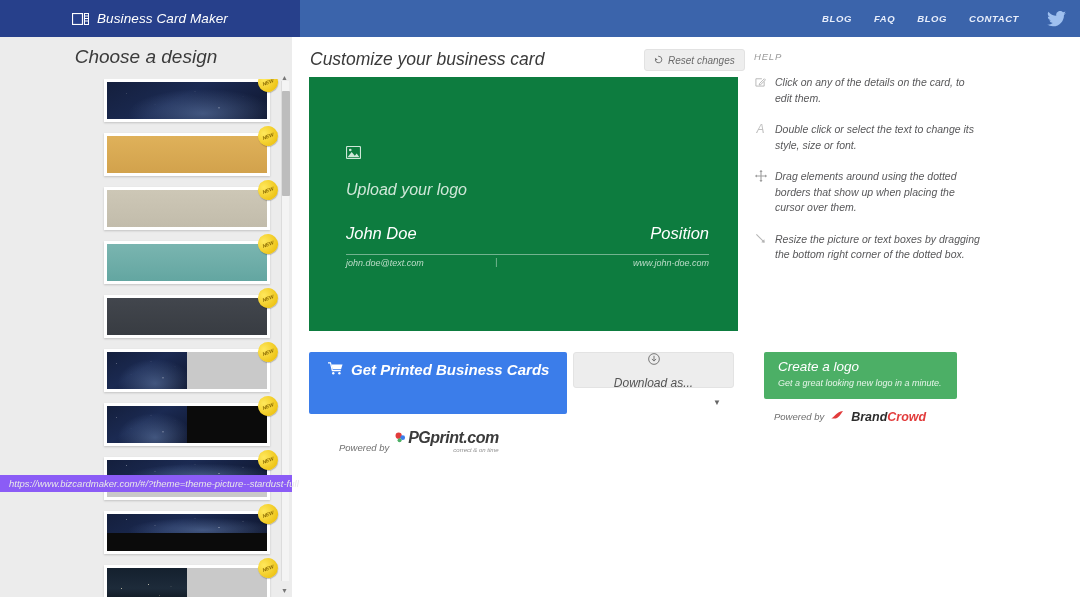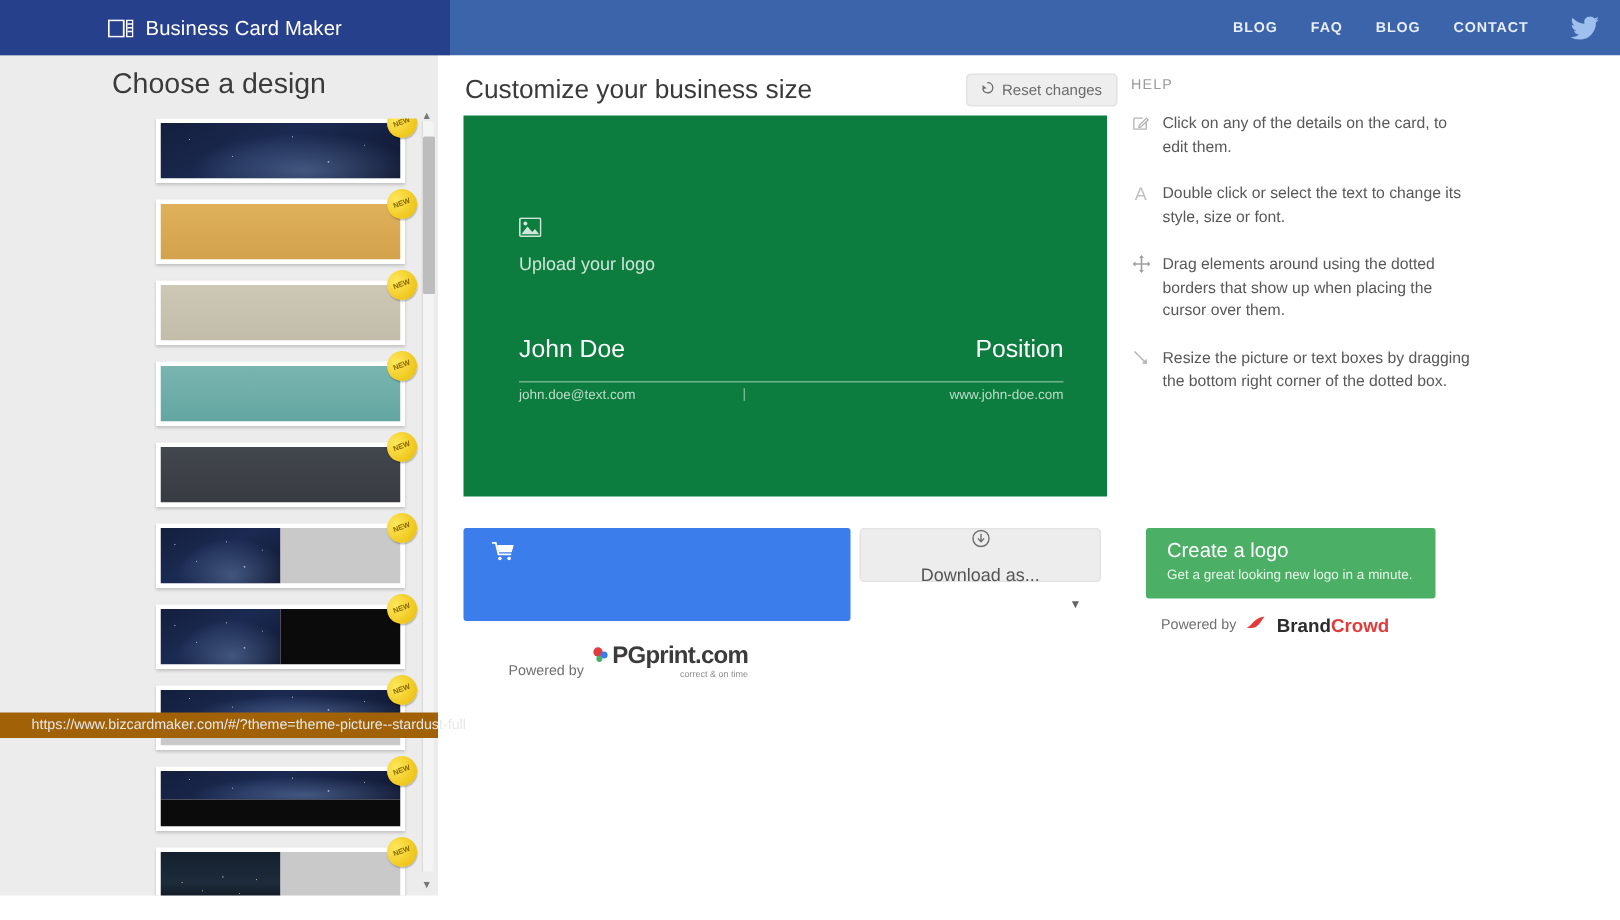--- a/index.html
+++ b/index.html
@@ -2,21 +2,21 @@
 <html><head>
 <meta charset="utf-8">
 <style>
   * { box-sizing: border-box; margin: 0; padding: 0; }
   html, body {
     width: 1080px; height: 613px;
     font-family: "Liberation Sans", sans-serif;
     background: #ffffff;
     overflow: hidden;
   }
-  .app { position: relative; width: 1080px; height: 492px; background: #fff; }
+  .app { position: relative; width: 1080px; height: 492px; background: #fff; font-style: italic; }
 
   
   .header { position: absolute; left: 0; top: 0; width: 1080px; height: 37px;
             background: #3b64ab; display: flex; align-items: center; }
   .header-left { position: absolute; left: 0; top: 0; width: 300px; height: 37px;
                  background: #27408b; display: flex; align-items: center; justify-content: center; }
   .brand { display: flex; align-items: center; gap: 8px; color: #fff;
            font-size: 13.5px; letter-spacing: .1px; }
   .brand-icon { display: inline-flex; align-items: center; }
   .nav { position: absolute; right: 14px; top: 0; height: 37px; display: flex;
@@ -79,21 +79,21 @@
   .main-title { position: absolute; left: 18px; top: 12px; font-size: 17.5px;
                 color: #3a3a3a; font-weight: normal; }
   .reset-btn { position: absolute; left: 352px; top: 12px; height: 22px; padding: 0 9px;
                background: #eeeeee; border: 1px solid #e2e2e2; border-radius: 3px;
                display: flex; align-items: center; gap: 5px; font-size: 10px; color: #6b6b6b;
                cursor: pointer; }
 
   .card { position: absolute; left: 17px; top: 40px; width: 429px; height: 254px;
           background: #0d7c3f; overflow: hidden; }
   .card-logo { position: absolute; left: 37px; top: 68px; color: #b5dcc4; }
-  .card-logo-label { position: absolute; left: 37px; top: 92px; font-size: 12px; color: #cfe7d8; }
+  .card-logo-label { position: absolute; left: 37px; top: 104px; font-size: 16px; color: #cfe7d8; }
   .card-name { position: absolute; left: 37px; top: 147px; font-size: 16.5px; color: #ffffff; }
   .card-position { position: absolute; right: 29px; top: 147px; font-size: 16.5px; color: #ffffff; }
   .card-rule { position: absolute; left: 37px; right: 29px; top: 177px; height: 1px;
                background: rgba(255,255,255,.42); }
   .card-email { position: absolute; left: 37px; top: 181px; font-size: 9px; color: #bcdcc8; }
   .card-sep { position: absolute; left: 186px; top: 180px; font-size: 9px; color: #8fc3a4; }
   .card-web { position: absolute; right: 29px; top: 181px; font-size: 9px; color: #bcdcc8; }
 
   
   .help { position: absolute; left: 462px; top: 14px; width: 230px; }
@@ -129,21 +129,21 @@
               background: #4caf66; border-radius: 2px; cursor: pointer; }
   .logo-head { position: absolute; left: 14px; top: 7px; font-size: 13.5px; color: #fff; }
   .logo-sub { position: absolute; left: 14px; top: 26px; font-size: 9px; color: #e6f5e9; }
   .powered-bc { position: absolute; left: 482px; top: 372px; display: flex; align-items: center; gap: 6px; }
   .bc-logo { font-size: 12.5px; font-weight: bold; color: #2d2d2d; }
   .bc-logo .crowd { color: #e23b3b; }
   .bc-mark { color: #e23b3b; font-size: 13px; }
 
   
   .statusbar { position: absolute; left: 0; bottom: 0; height: 17px; max-width: 292px;
-               background: #a16207; color: #e8e8e8; font-size: 9.5px; padding: 0 21px;
+               background: #8b5cf6; color: #e8e8e8; font-size: 9.5px; padding: 0 9px;
                display: flex; align-items: center; white-space: nowrap; z-index: 10; }
 </style>
 </head>
 <body>
 
 <div class="app">
 
   <div class="header">
     <div class="header-left">
       <div class="brand">
@@ -242,21 +242,21 @@
         </div>
       </div>
     <div class="sb-arrow" style="top:36px;">▲</div>
     <div class="sb-track">
       <div class="sb-thumb"></div>
     </div>
     <div class="sb-arrow" style="top:549px;">▼</div>
   </div>
 
   <div class="main">
-    <div class="main-title">Customize your business size</div>
+    <div class="main-title">Customize your business card</div>
     <div class="reset-btn">
       <span>
         <svg width="9" height="9" viewBox="0 0 12 12">
           <path d="M6 1.5a4.5 4.5 0 1 1-4.3 5.8" fill="none" stroke="#6b6b6b" stroke-width="1.2" stroke-linecap="round"></path>
           <path d="M1.2 3.6 L1.6 7.4 L5 6.4 Z" fill="#6b6b6b"></path>
         </svg>
       </span>
       <span>Reset changes</span>
     </div>
 
@@ -319,20 +319,21 @@
     <div class="print-cta">
       <div class="print-head">
         <span>
           <svg width="15" height="13" viewBox="0 0 16 14">
             <path d="M0 1 h2.6 l2 8.2 h8.6" fill="none" stroke="#fff" stroke-width="1.3" stroke-linecap="round"></path>
             <path d="M3.6 2.6 H15.6 L14 7.8 H4.8 Z" fill="#fff"></path>
             <circle cx="5.6" cy="12.2" r="1.3" fill="#fff"></circle>
             <circle cx="12.2" cy="12.2" r="1.3" fill="#fff"></circle>
           </svg>
         </span>
+        <span>Get Printed Business Cards</span>
       </div>
     </div>
 
     <div class="powered-pg">
       <span class="powered-label">Powered by</span>
       <span>
         <span class="pg-logo">
           <span class="pg-mark">
             <svg width="11" height="11" viewBox="0 0 12 12">
               <circle cx="4" cy="4" r="3.4" fill="#e23b3b"></circle>

